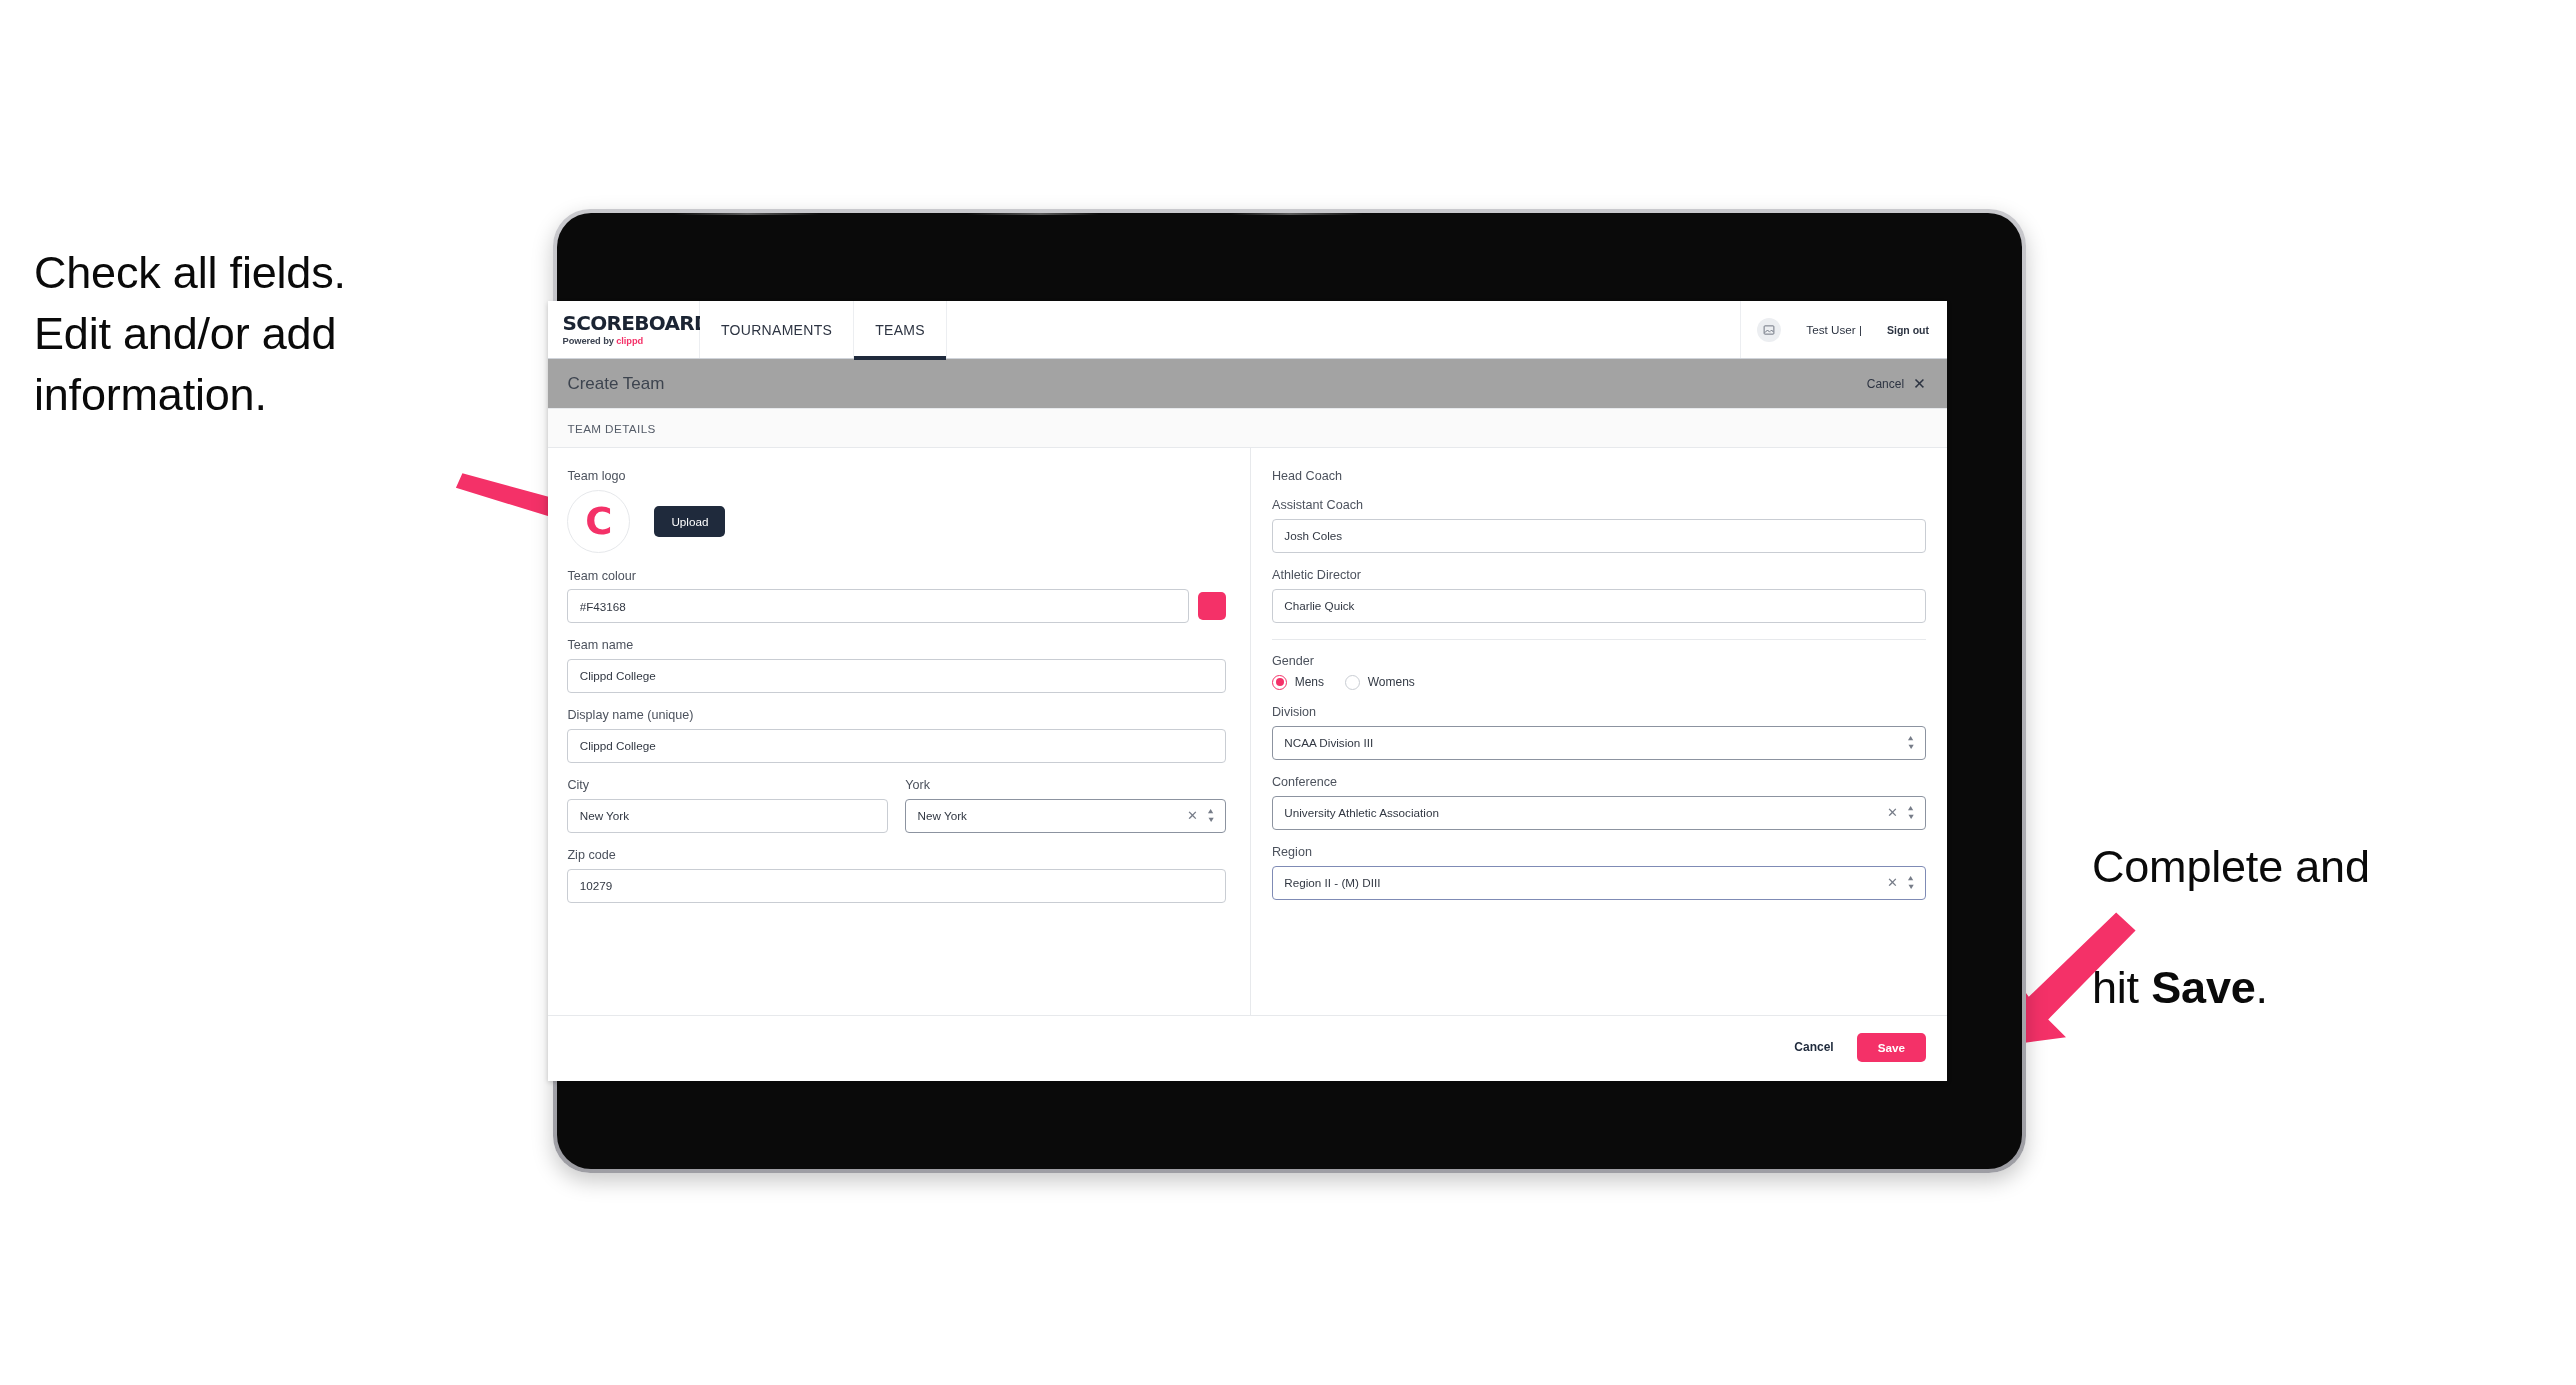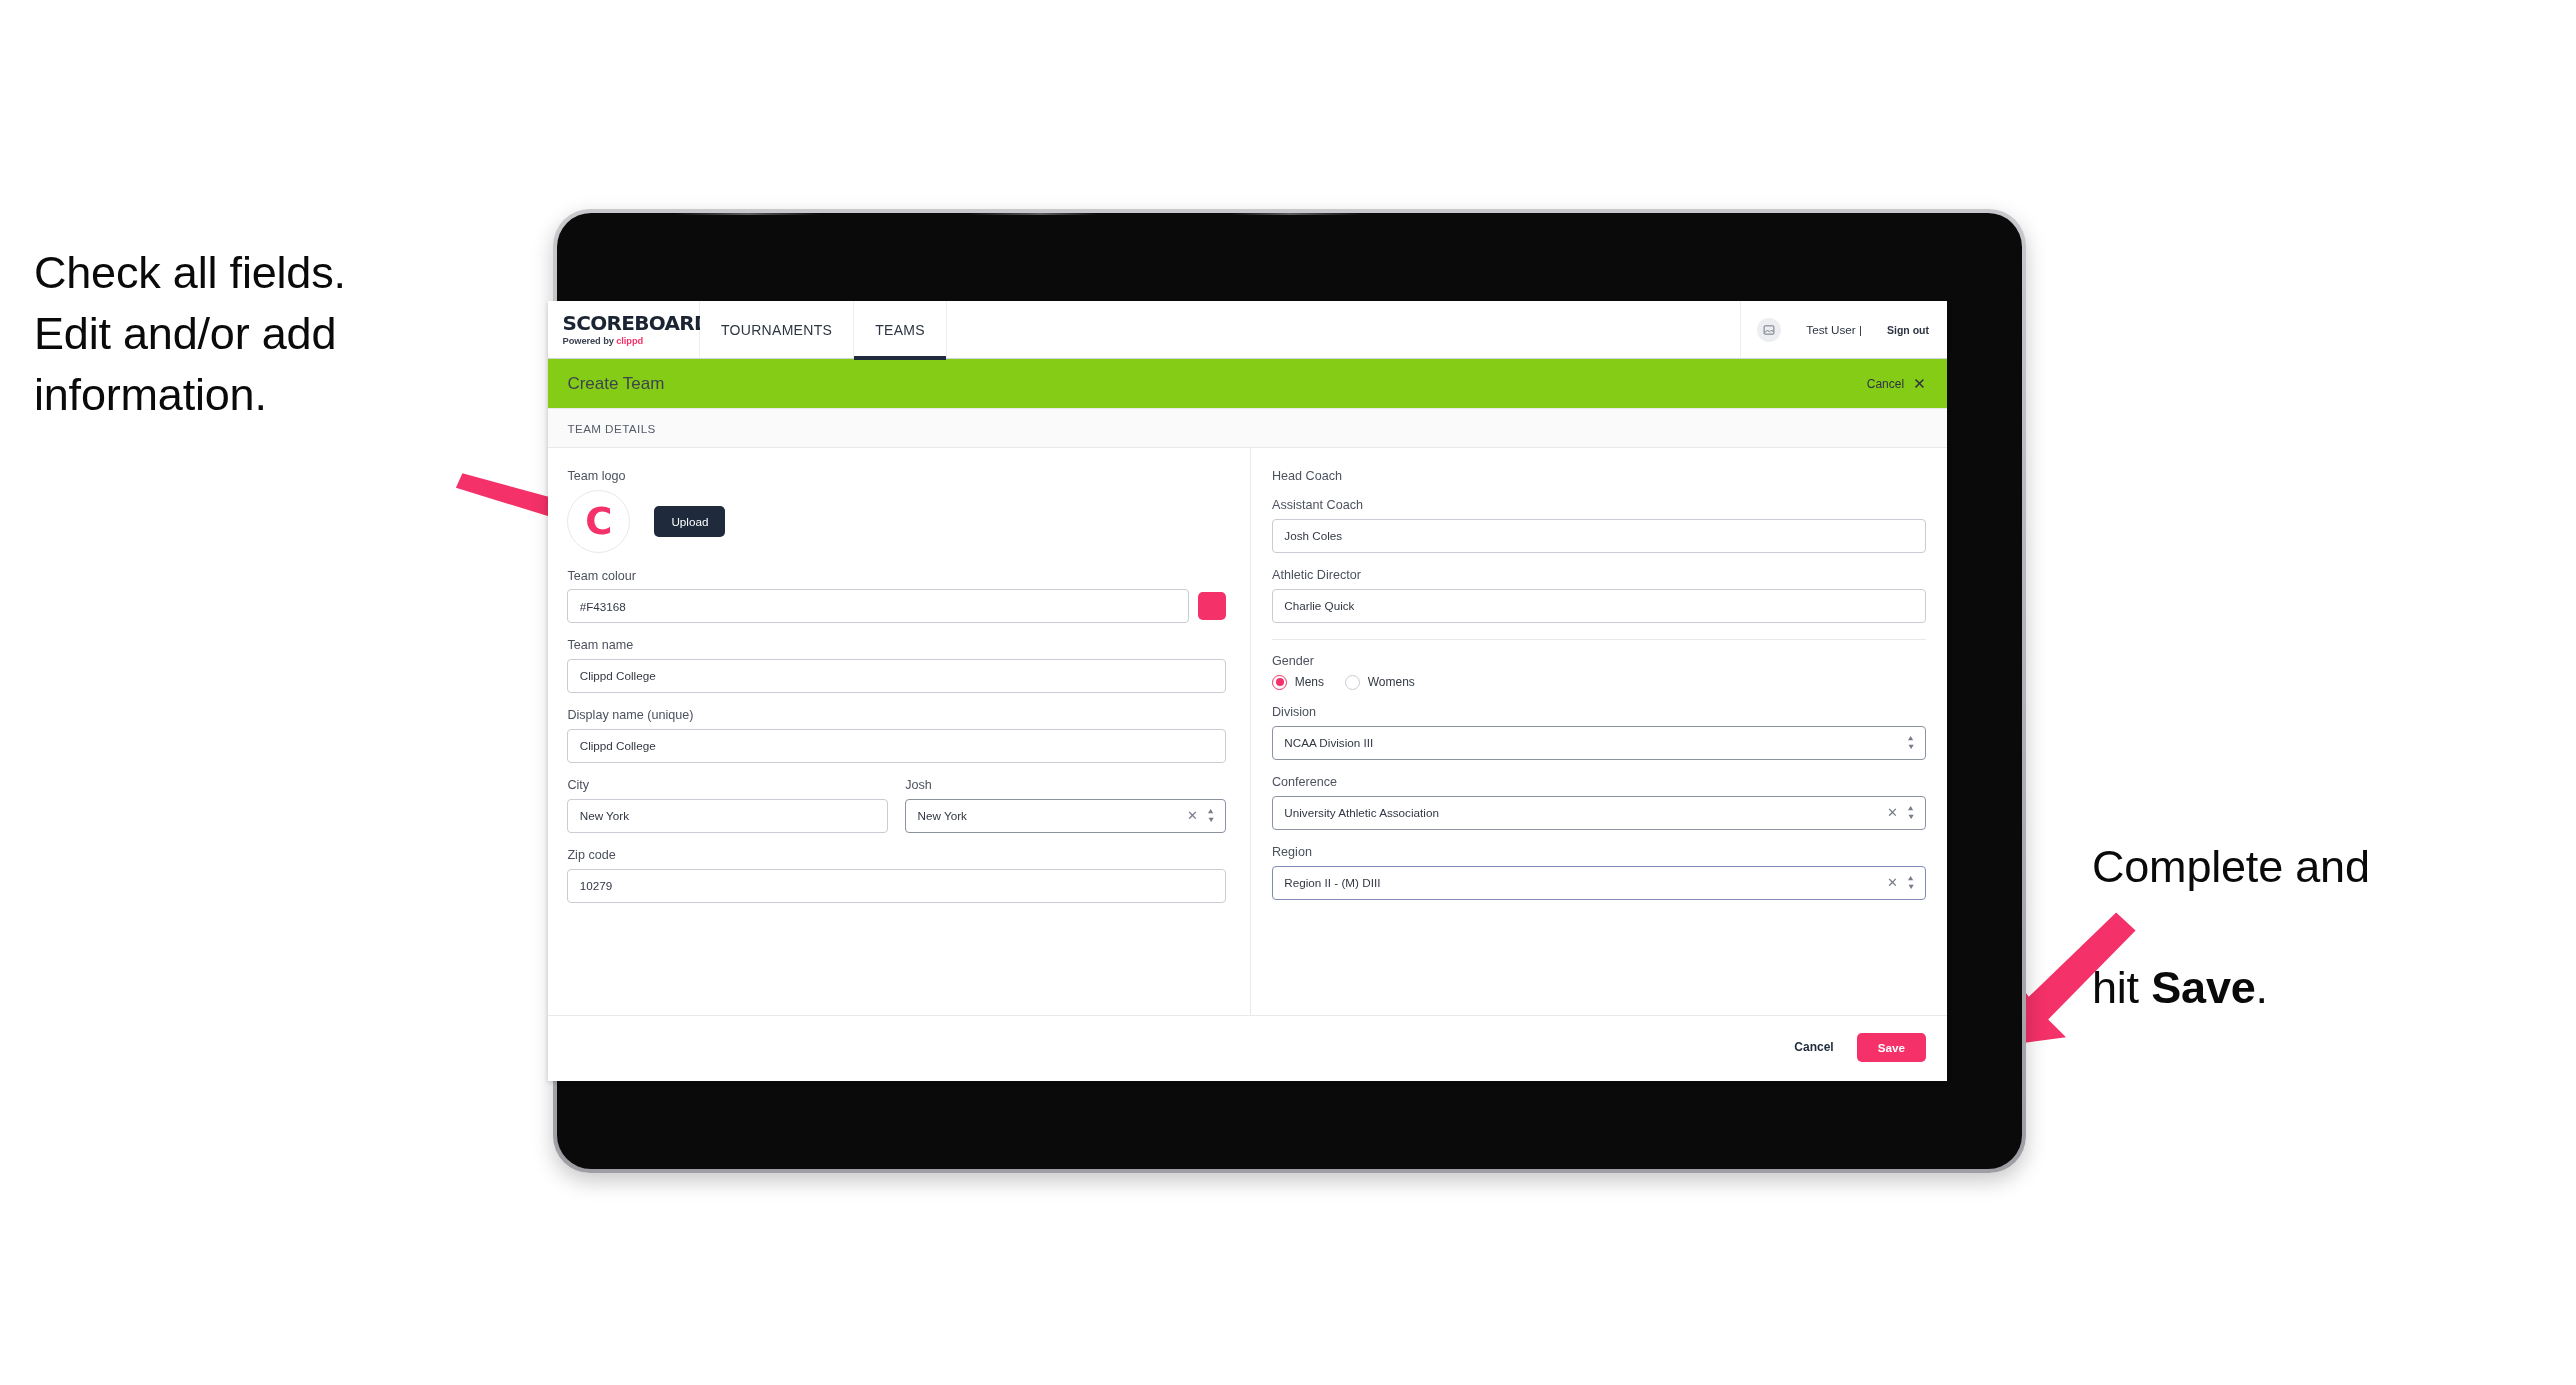--- a/index.html
+++ b/index.html
@@ -94,21 +94,21 @@
   #avatar {
     width: 24px; height: 24px; border-radius:50%; background:#eceef1;
     display:flex; align-items:center; justify-content:center; color:#6d737f;
   }
   #user-name { font-size: 11.7px; color:#2d3442; }
   #sign-out { font-size: 10.5px; color:#2d3442; font-weight:600; cursor:pointer; }
 
   
   #form-head {
     height: 50px; display:flex; align-items:center; justify-content:space-between;
-    padding: 0 21px 0 19.4px; border-bottom:0.8px solid #e7e9ec; background:#84cc16;
+    padding: 0 21px 0 19.4px; border-bottom:0.8px solid #e7e9ec; background:#a3a3a3;
   }
   #form-title { font-size: 17px; color:#3d444f; }
   #cancel-x { display:flex; align-items:center; gap:9px; font-size:12px; color:#2d3442; cursor:pointer; }
   #cancel-x .xg { font-size: 15.4px; line-height:1; }
 
   
   #section-head {
     height: 39px; display:flex; align-items:center; padding-left: 19.4px;
     background:#fafafa; border-bottom:0.8px solid #e7e9ec;
     font-size: 11.7px; letter-spacing: 0.4px; color:#555c68;
@@ -285,21 +285,21 @@
         </div>
 
         <div class="row2">
           <div class="fld">
             <span class="lab">City</span>
             <div class="inp">
               <span class="val">New York</span>
             </div>
           </div>
           <div class="fld">
-            <span class="lab">Josh</span>
+            <span class="lab">York</span>
             <div class="inp dark-border">
               <span class="val">New York</span>
               <span class="ctrl">
                 <span class="clr">✕</span>
                 <span class="chev">
                     <span style="display:block;transform:rotate(180deg) scaleY(.8);">▾</span>
                     <span style="display:block;transform:scaleY(.8);">▾</span>
                   </span>
               </span>
             </div>

